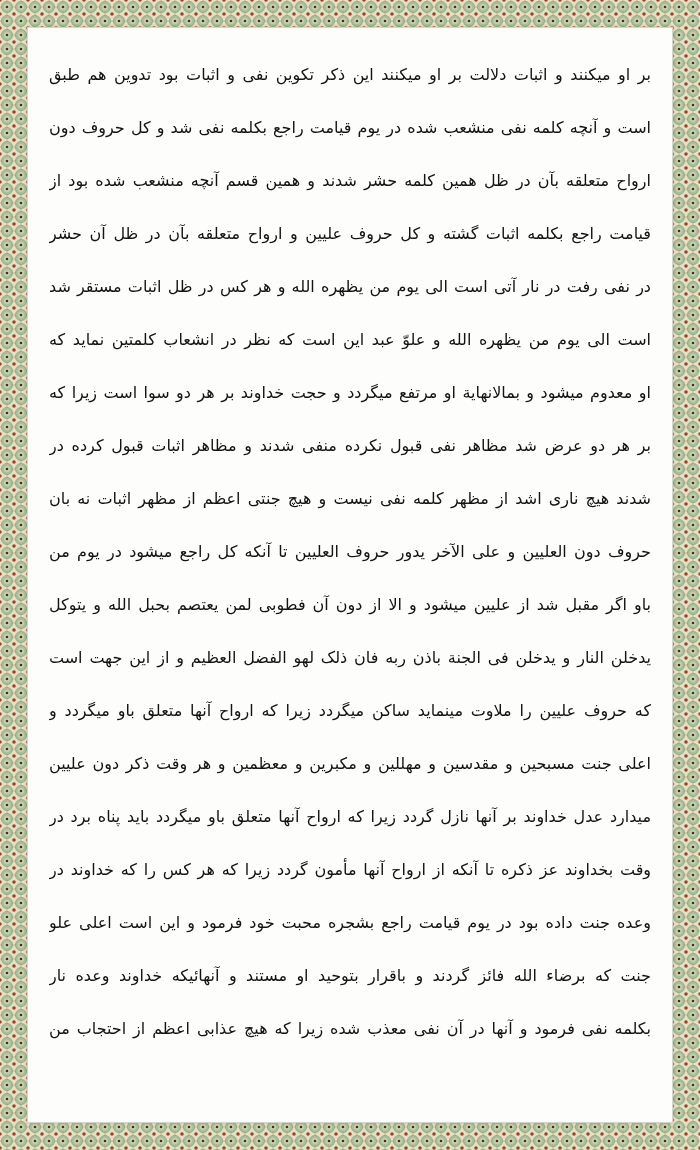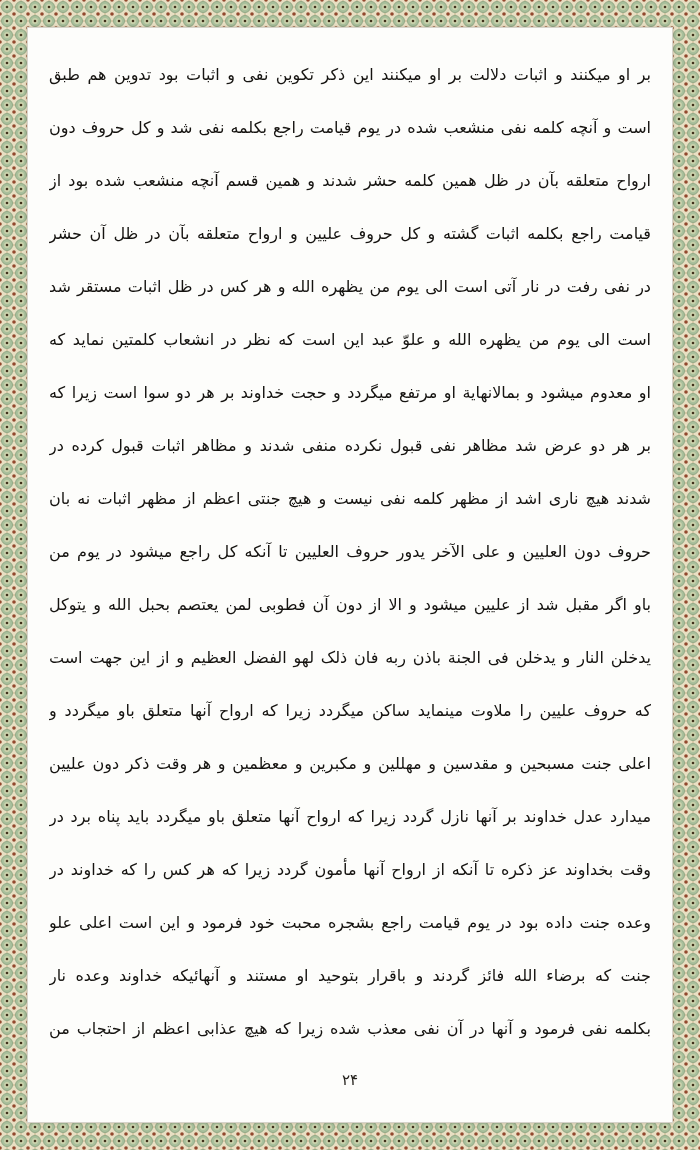--- a/index.html
+++ b/index.html
@@ -89,16 +89,15 @@
       <div class="line">باو اگر مقبل شد از علیین میشود و الا از دون آن فطوبی لمن یعتصم بحبل الله و یتوکل علی ربه ان لا</div>
       <div class="line">یدخلن النار و یدخلن فی الجنة باذن ربه فان ذلک لهو الفضل العظیم و از این جهت است که عبد حینی</div>
       <div class="line">که حروف علیین را ملاوت مینماید ساکن میگردد زیرا که ارواح آنها متعلق باو میگردد و این است</div>
       <div class="line">اعلی جنت مسبحین و مقدسین و مهللین و مکبرین و معظمین و هر وقت ذکر دون علیین بنماید دوست</div>
       <div class="line">میدارد عدل خداوند بر آنها نازل گردد زیرا که ارواح آنها متعلق باو میگردد باید پناه برد در آن</div>
       <div class="line">وقت بخداوند عز ذکره تا آنکه از ارواح آنها مأمون گردد زیرا که هر کس را که خداوند در قرآن</div>
       <div class="line">وعده جنت داده بود در یوم قیامت راجع بشجره محبت خود فرمود و این است اعلی علو درجات</div>
       <div class="line">جنت که برضاء الله فائز گردند و باقرار بتوحید او مستند و آنهائیکه خداوند وعده نار فرموده بود راجع</div>
       <div class="line">بکلمه نفی فرمود و آنها در آن نفی معذب شده زیرا که هیچ عذابی اعظم از احتجاب من عن الله و ایمان</div>
     </div>
-    <div class="page-number">۲۴</div>
   </div>
 
 </div>
 
 </body></html>

